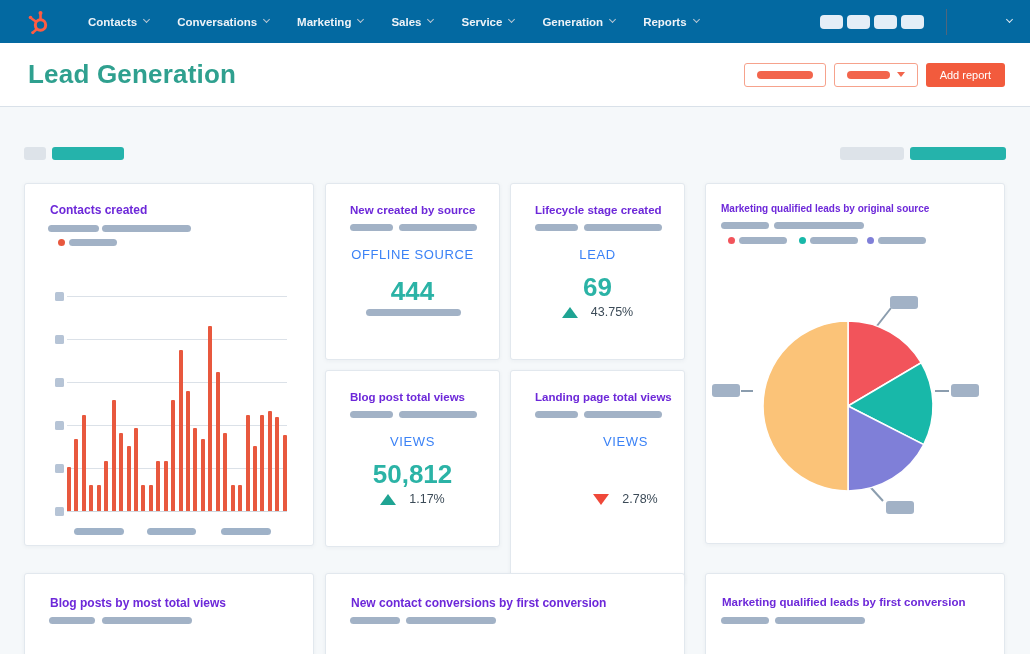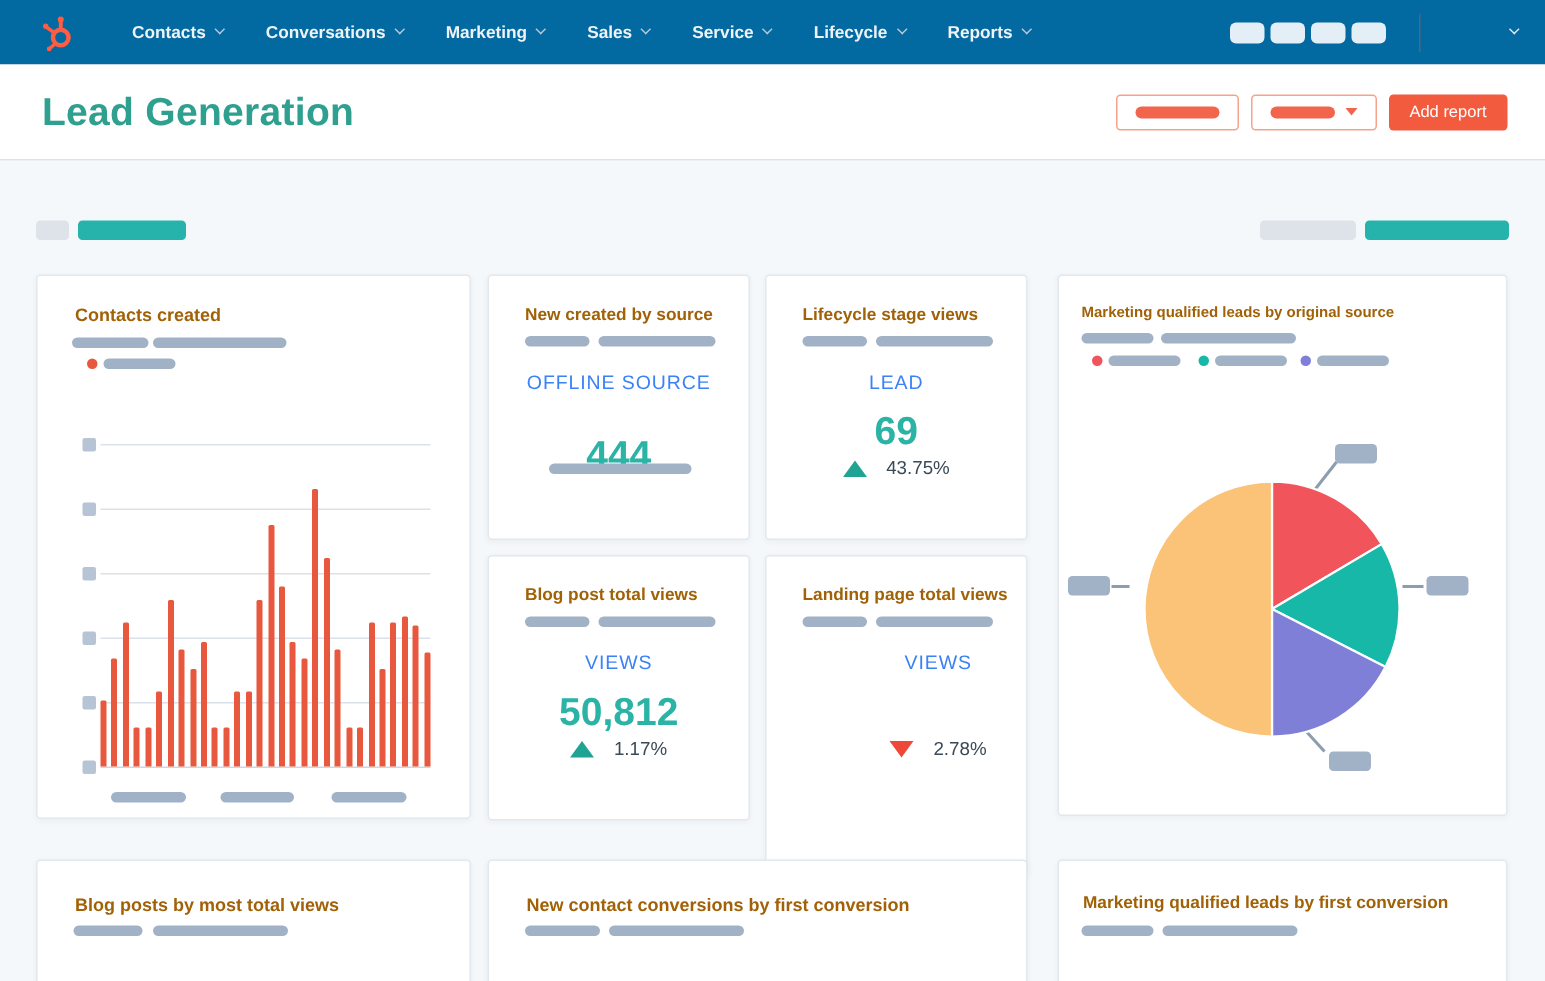--- a/index.html
+++ b/index.html
@@ -35,21 +35,21 @@
     font-family:"Liberation Sans",sans-serif; font-size:11px; font-weight:normal; padding:0 14px; margin-left:8px; cursor:pointer; }
 
   
   .pill { position:absolute; height:13px; border-radius:3px; }
   .pill.gray { background:#dde3e9; }
   .pill.teal { background:#25b3ab; }
 
   
   .card { position:absolute; background:#fff; border:1px solid #e2e8ee; border-radius:3px;
     box-shadow:0 1px 4px rgba(45,62,80,0.05); }
-  .card-title { position:absolute; font-size:12px; font-weight:bold; color:#a16207; }
+  .card-title { position:absolute; font-size:12px; font-weight:bold; color:#6d28d9; }
   .ph { position:absolute; height:7px; background:#a2b2c6; border-radius:4px; }
   .dot { position:absolute; width:7px; height:7px; border-radius:50%; }
 
   .kpi-label { position:absolute; width:100%; text-align:center; font-size:13px; color:#3b82f6; letter-spacing:0.6px; }
   .kpi-value { position:absolute; width:100%; text-align:center; font-size:26px; font-weight:bold; color:#2bb3a6; }
   .kpi-delta { position:absolute; width:100%; display:flex; align-items:center; justify-content:center; }
   .tri-up { width:0; height:0; border-left:8px solid transparent; border-right:8px solid transparent;
     border-bottom:11px solid #1fa493; }
   .tri-down { width:0; height:0; border-left:8px solid transparent; border-right:8px solid transparent;
     border-top:11px solid #ef4839; }
@@ -100,21 +100,21 @@
         </div>
       <div class="nav-item">
           <span>Sales</span>
           <i class="chev"></i>
         </div>
       <div class="nav-item">
           <span>Service</span>
           <i class="chev"></i>
         </div>
       <div class="nav-item">
-          <span>Lifecycle</span>
+          <span>Generation</span>
           <i class="chev"></i>
         </div>
       <div class="nav-item">
           <span>Reports</span>
           <i class="chev"></i>
         </div>
     </div>
     <div class="nav-right">
       <div class="nav-box"></div>
       <div class="nav-box"></div>
@@ -200,26 +200,26 @@
     <span class="xpill" style="left:49px; width:50px;"></span>
     <span class="xpill" style="left:122px; width:49px;"></span>
     <span class="xpill" style="left:196px; width:50px;"></span>
   </div>
 
   <div class="card" style="left:325px; top:183px; width:175px; height:177px;">
     <div class="card-title" style="left:24px; top:20px; font-size:11.5px;">New created by source</div>
     <span class="ph" style="left:24px; top:40px; width:43px;"></span>
     <span class="ph" style="left:73px; top:40px; width:78px;"></span>
     <div class="kpi-label" style="top:63px;">OFFLINE SOURCE</div>
-    <div class="kpi-value" style="top:104px;">444</div>
+    <div class="kpi-value" style="top:92px;">444</div>
     <span class="ph" style="left:40px; top:125px; width:95px;"></span>
   </div>
 
   <div class="card" style="left:510px; top:183px; width:175px; height:177px;">
-    <div class="card-title" style="left:24px; top:20px; font-size:11.5px;">Lifecycle stage views</div>
+    <div class="card-title" style="left:24px; top:20px; font-size:11.5px;">Lifecycle stage created</div>
     <span class="ph" style="left:24px; top:40px; width:43px;"></span>
     <span class="ph" style="left:73px; top:40px; width:78px;"></span>
     <div class="kpi-label" style="top:63px;">LEAD</div>
     <div class="kpi-value" style="top:88px;">69</div>
     <div class="kpi-delta" style="top:121px;">
       <i class="tri-up"></i>
       <span class="delta-text">43.75%</span>
     </div>
   </div>
 

